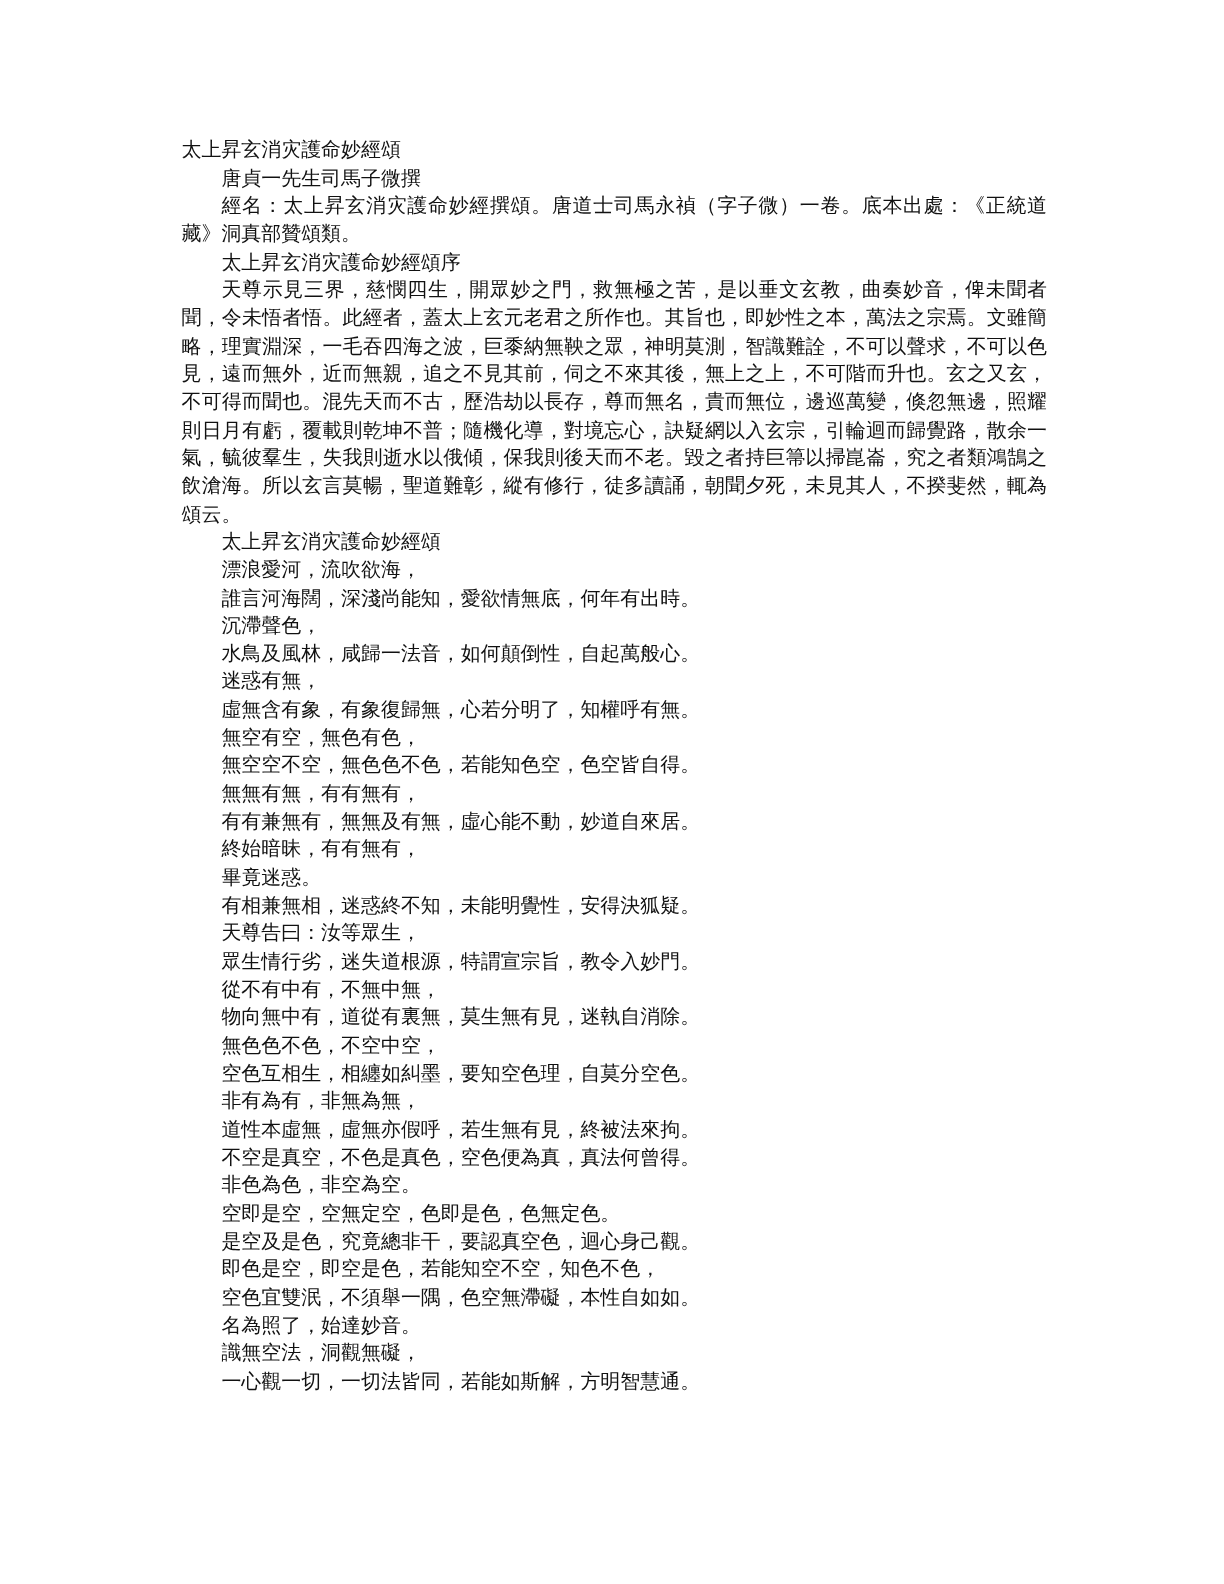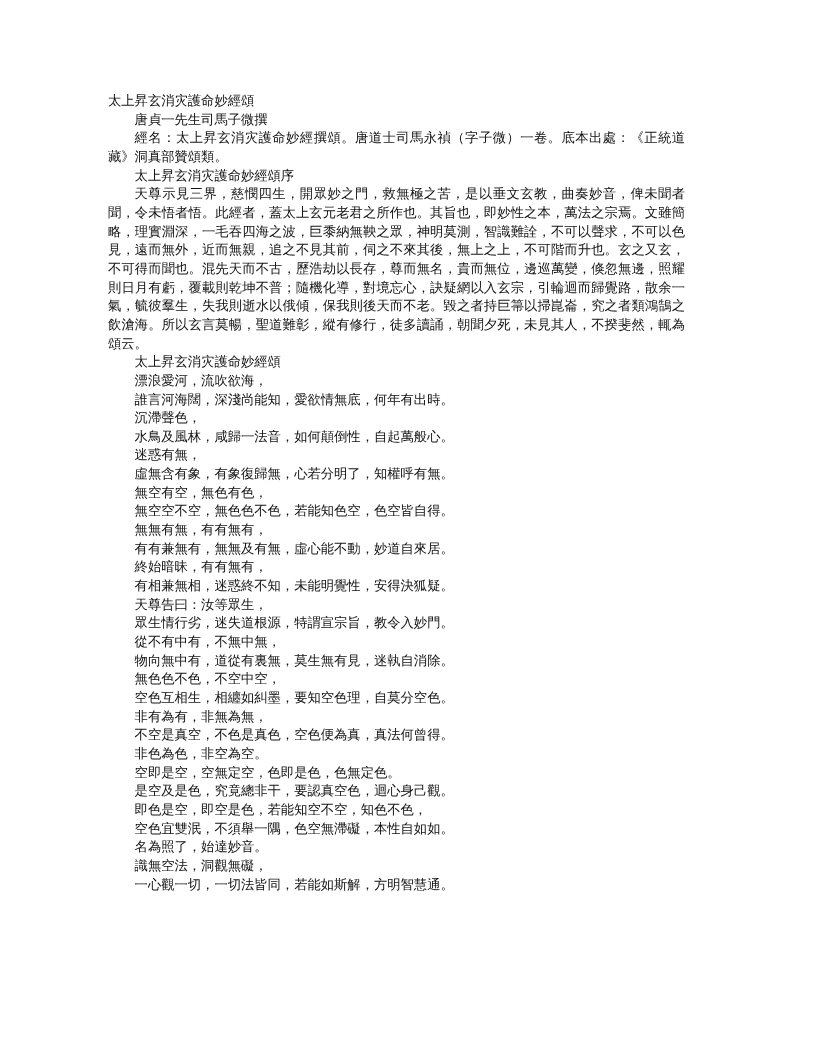--- a/index.html
+++ b/index.html
@@ -10,21 +10,21 @@
     body {
       width: 816px;
       height: 1056px;
       position: relative;
       overflow: hidden;
       font-family: "DejaVu Serif", "Liberation Serif", serif;
       color: #111111;
     }
     .page {
       position: absolute;
-      left: 108px;
+      left: 121px;
       top: 92px;
       width: 577px;
       font-size: 13.3px;
       line-height: 18.65px;
     }
     .line {
       white-space: nowrap;
     }
     .para {
       text-indent: 26.6px;
@@ -51,28 +51,30 @@
   <div class="line indent">誰言河海闊，深淺尚能知，愛欲情無底，何年有出時。</div>
   <div class="line indent">沉滯聲色，</div>
   <div class="line indent">水鳥及風林，咸歸一法音，如何顛倒性，自起萬般心。</div>
   <div class="line indent">迷惑有無，</div>
   <div class="line indent">虛無含有象，有象復歸無，心若分明了，知權呼有無。</div>
   <div class="line indent">無空有空，無色有色，</div>
   <div class="line indent">無空空不空，無色色不色，若能知色空，色空皆自得。</div>
   <div class="line indent">無無有無，有有無有，</div>
   <div class="line indent">有有兼無有，無無及有無，虛心能不動，妙道自來居。</div>
   <div class="line indent">終始暗昧，有有無有，</div>
+  <div class="line indent">畢竟迷惑。</div>
   <div class="line indent">有相兼無相，迷惑終不知，未能明覺性，安得決狐疑。</div>
   <div class="line indent">天尊告曰：汝等眾生，</div>
   <div class="line indent">眾生情行劣，迷失道根源，特謂宣宗旨，教令入妙門。</div>
   <div class="line indent">從不有中有，不無中無，</div>
   <div class="line indent">物向無中有，道從有裏無，莫生無有見，迷執自消除。</div>
   <div class="line indent">無色色不色，不空中空，</div>
   <div class="line indent">空色互相生，相纏如糾墨，要知空色理，自莫分空色。</div>
   <div class="line indent">非有為有，非無為無，</div>
+  <div class="line indent">道性本虛無，虛無亦假呼，若生無有見，終被法來拘。</div>
   <div class="line indent">不空是真空，不色是真色，空色便為真，真法何曾得。</div>
   <div class="line indent">非色為色，非空為空。</div>
   <div class="line indent">空即是空，空無定空，色即是色，色無定色。</div>
   <div class="line indent">是空及是色，究竟總非干，要認真空色，迴心身己觀。</div>
   <div class="line indent">即色是空，即空是色，若能知空不空，知色不色，</div>
   <div class="line indent">空色宜雙泯，不須舉一隅，色空無滯礙，本性自如如。</div>
   <div class="line indent">名為照了，始達妙音。</div>
   <div class="line indent">識無空法，洞觀無礙，</div>
   <div class="line indent">一心觀一切，一切法皆同，若能如斯解，方明智慧通。</div>
 </div>

